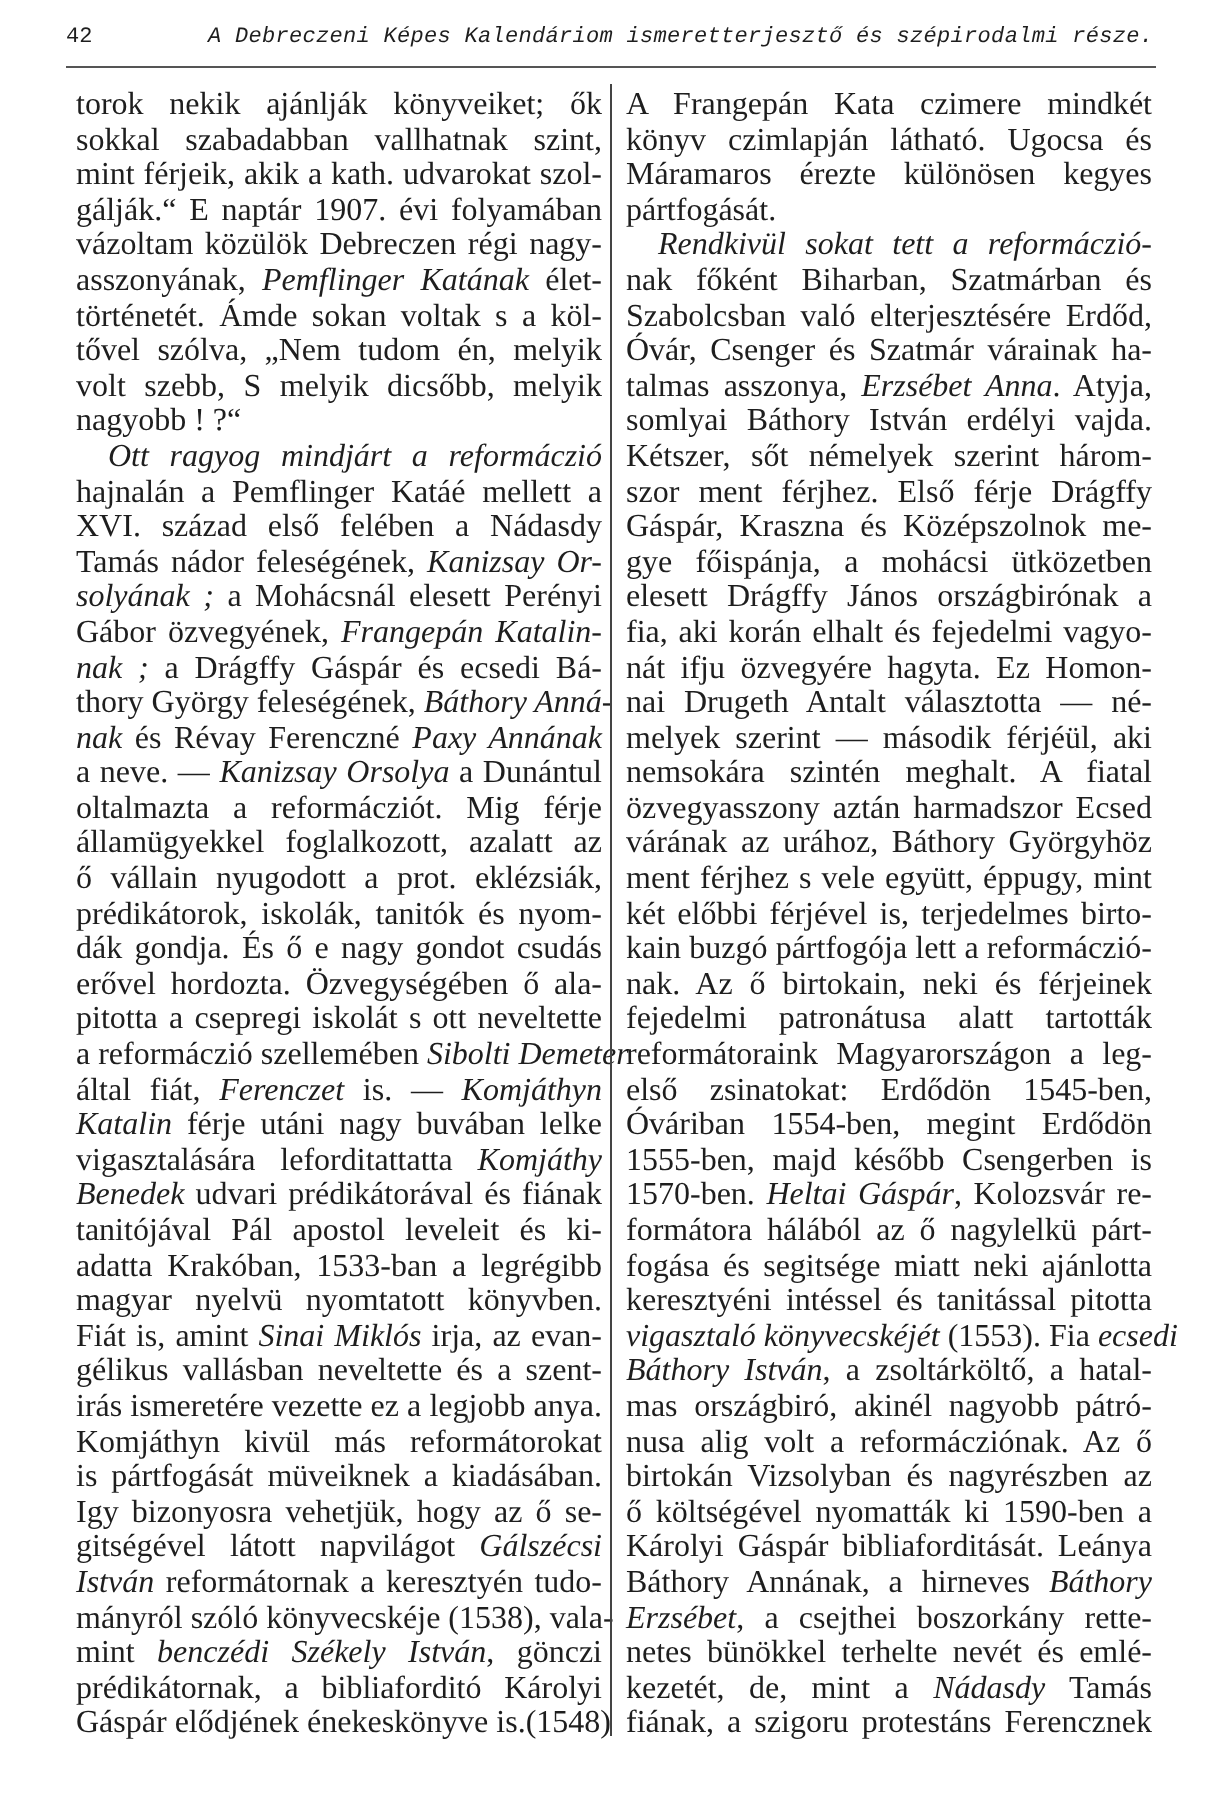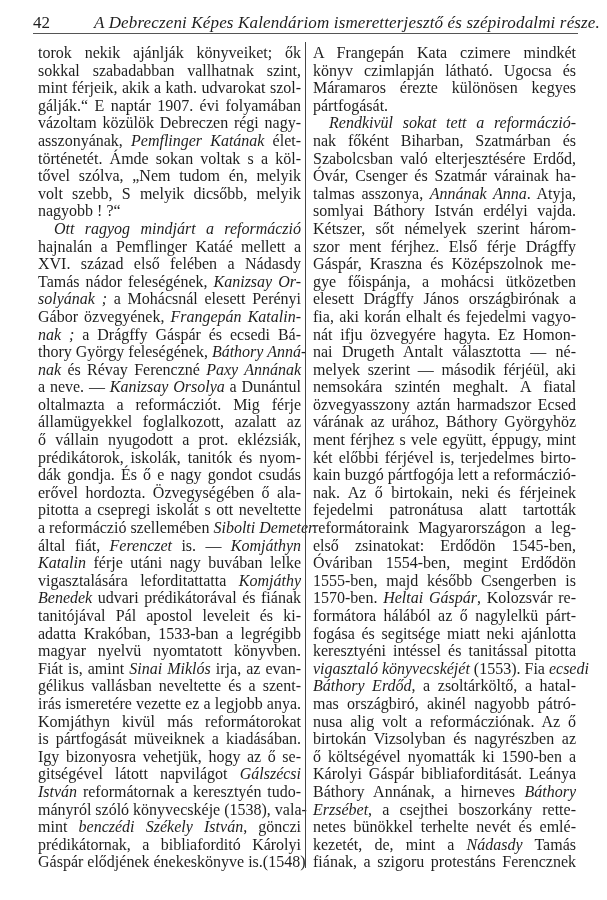--- a/index.html
+++ b/index.html
@@ -14,32 +14,32 @@
       overflow: hidden;
       font-family: "DejaVu Serif", "Liberation Serif", serif;
       color: #1e1e1e;
     }
     .page-header {
       position: absolute;
       left: 33px;
       top: 11px;
       width: 545px;
       height: 22px;
-      font-size: 17px;
-      font-family: Liberation Serif, serif;
+      font-size: 11px;
+      font-family: Liberation Mono, monospace;
     }
     .page-number {
       position: absolute;
       left: 0;
       top: 2px;
       font-style: normal;
     }
     .running-title {
       position: absolute;
-      left: 61px;
+      left: 71px;
       top: 2px;
       font-style: italic;
       letter-spacing: 0.15px;
       white-space: nowrap;
     }
     .header-rule {
       position: absolute;
       left: 33px;
       top: 33px;
       width: 545px;
@@ -144,21 +144,21 @@
 <div class="column-divider"></div>
 <div class="column right" id="col-right">
     <span class="line"><span>A Frangepán Kata czimere mindkét</span></span>
     <span class="line"><span>könyv czimlapján látható. Ugocsa és</span></span>
     <span class="line"><span>Máramaros érezte különösen kegyes</span></span>
     <span class="line last"><span>pártfogását.</span></span>
     <span class="line indent"><span>Rendkivül sokat tett a reformáczió-</span></span>
     <span class="line"><span>nak főként Biharban, Szatmárban és</span></span>
     <span class="line"><span>Szabolcsban való elterjesztésére Erdőd,</span></span>
     <span class="line"><span>Óvár, Csenger és Szatmár várainak ha-</span></span>
-    <span class="line"><span>talmas asszonya, </span><span class="it">Annának Anna</span><span>. Atyja,</span></span>
+    <span class="line"><span>talmas asszonya, </span><span class="it">Erzsébet Anna</span><span>. Atyja,</span></span>
     <span class="line"><span>somlyai Báthory István erdélyi vajda.</span></span>
     <span class="line"><span>Kétszer, sőt némelyek szerint három-</span></span>
     <span class="line"><span>szor ment férjhez. Első férje Drágffy</span></span>
     <span class="line"><span>Gáspár, Kraszna és Középszolnok me-</span></span>
     <span class="line"><span>gye főispánja, a mohácsi ütközetben</span></span>
     <span class="line"><span>elesett Drágffy János országbirónak a</span></span>
     <span class="line"><span>fia, aki korán elhalt és fejedelmi vagyo-</span></span>
     <span class="line"><span>nát ifju özvegyére hagyta. Ez Homon-</span></span>
     <span class="line"><span>nai Drugeth Antalt választotta — né-</span></span>
     <span class="line"><span>melyek szerint — második férjéül, aki</span></span>
@@ -172,21 +172,21 @@
     <span class="line"><span>fejedelmi patronátusa alatt tartották</span></span>
     <span class="line"><span>reformátoraink Magyarországon a leg-</span></span>
     <span class="line"><span>első zsinatokat: Erdődön 1545-ben,</span></span>
     <span class="line"><span>Óváriban 1554-ben, megint Erdődön</span></span>
     <span class="line"><span>1555-ben, majd később Csengerben is</span></span>
     <span class="line"><span>1570-ben. </span><span class="it">Heltai Gáspár</span><span>, Kolozsvár re-</span></span>
     <span class="line"><span>formátora hálából az ő nagylelkü párt-</span></span>
     <span class="line"><span>fogása és segitsége miatt neki ajánlotta</span></span>
     <span class="line"><span>keresztyéni intéssel és tanitással pitotta</span></span>
     <span class="line"><span class="it">vigasztaló könyvecskéjét</span><span> (1553). Fia </span><span class="it">ecsedi</span></span>
-    <span class="line"><span class="it">Báthory Erdőd</span><span>, a zsoltárköltő, a hatal-</span></span>
+    <span class="line"><span class="it">Báthory István</span><span>, a zsoltárköltő, a hatal-</span></span>
     <span class="line"><span>mas országbiró, akinél nagyobb pátró-</span></span>
     <span class="line"><span>nusa alig volt a reformácziónak. Az ő</span></span>
     <span class="line"><span>birtokán Vizsolyban és nagyrészben az</span></span>
     <span class="line"><span>ő költségével nyomatták ki 1590-ben a</span></span>
     <span class="line"><span>Károlyi Gáspár bibliaforditását. Leánya</span></span>
     <span class="line"><span>Báthory Annának, a hirneves </span><span class="it">Báthory</span></span>
     <span class="line"><span class="it">Erzsébet</span><span>, a csejthei boszorkány rette-</span></span>
     <span class="line"><span>netes bünökkel terhelte nevét és emlé-</span></span>
     <span class="line"><span>kezetét, de, mint a </span><span class="it">Nádasdy</span><span> Tamás</span></span>
     <span class="line"><span>fiának, a szigoru protestáns Ferencznek</span></span>

